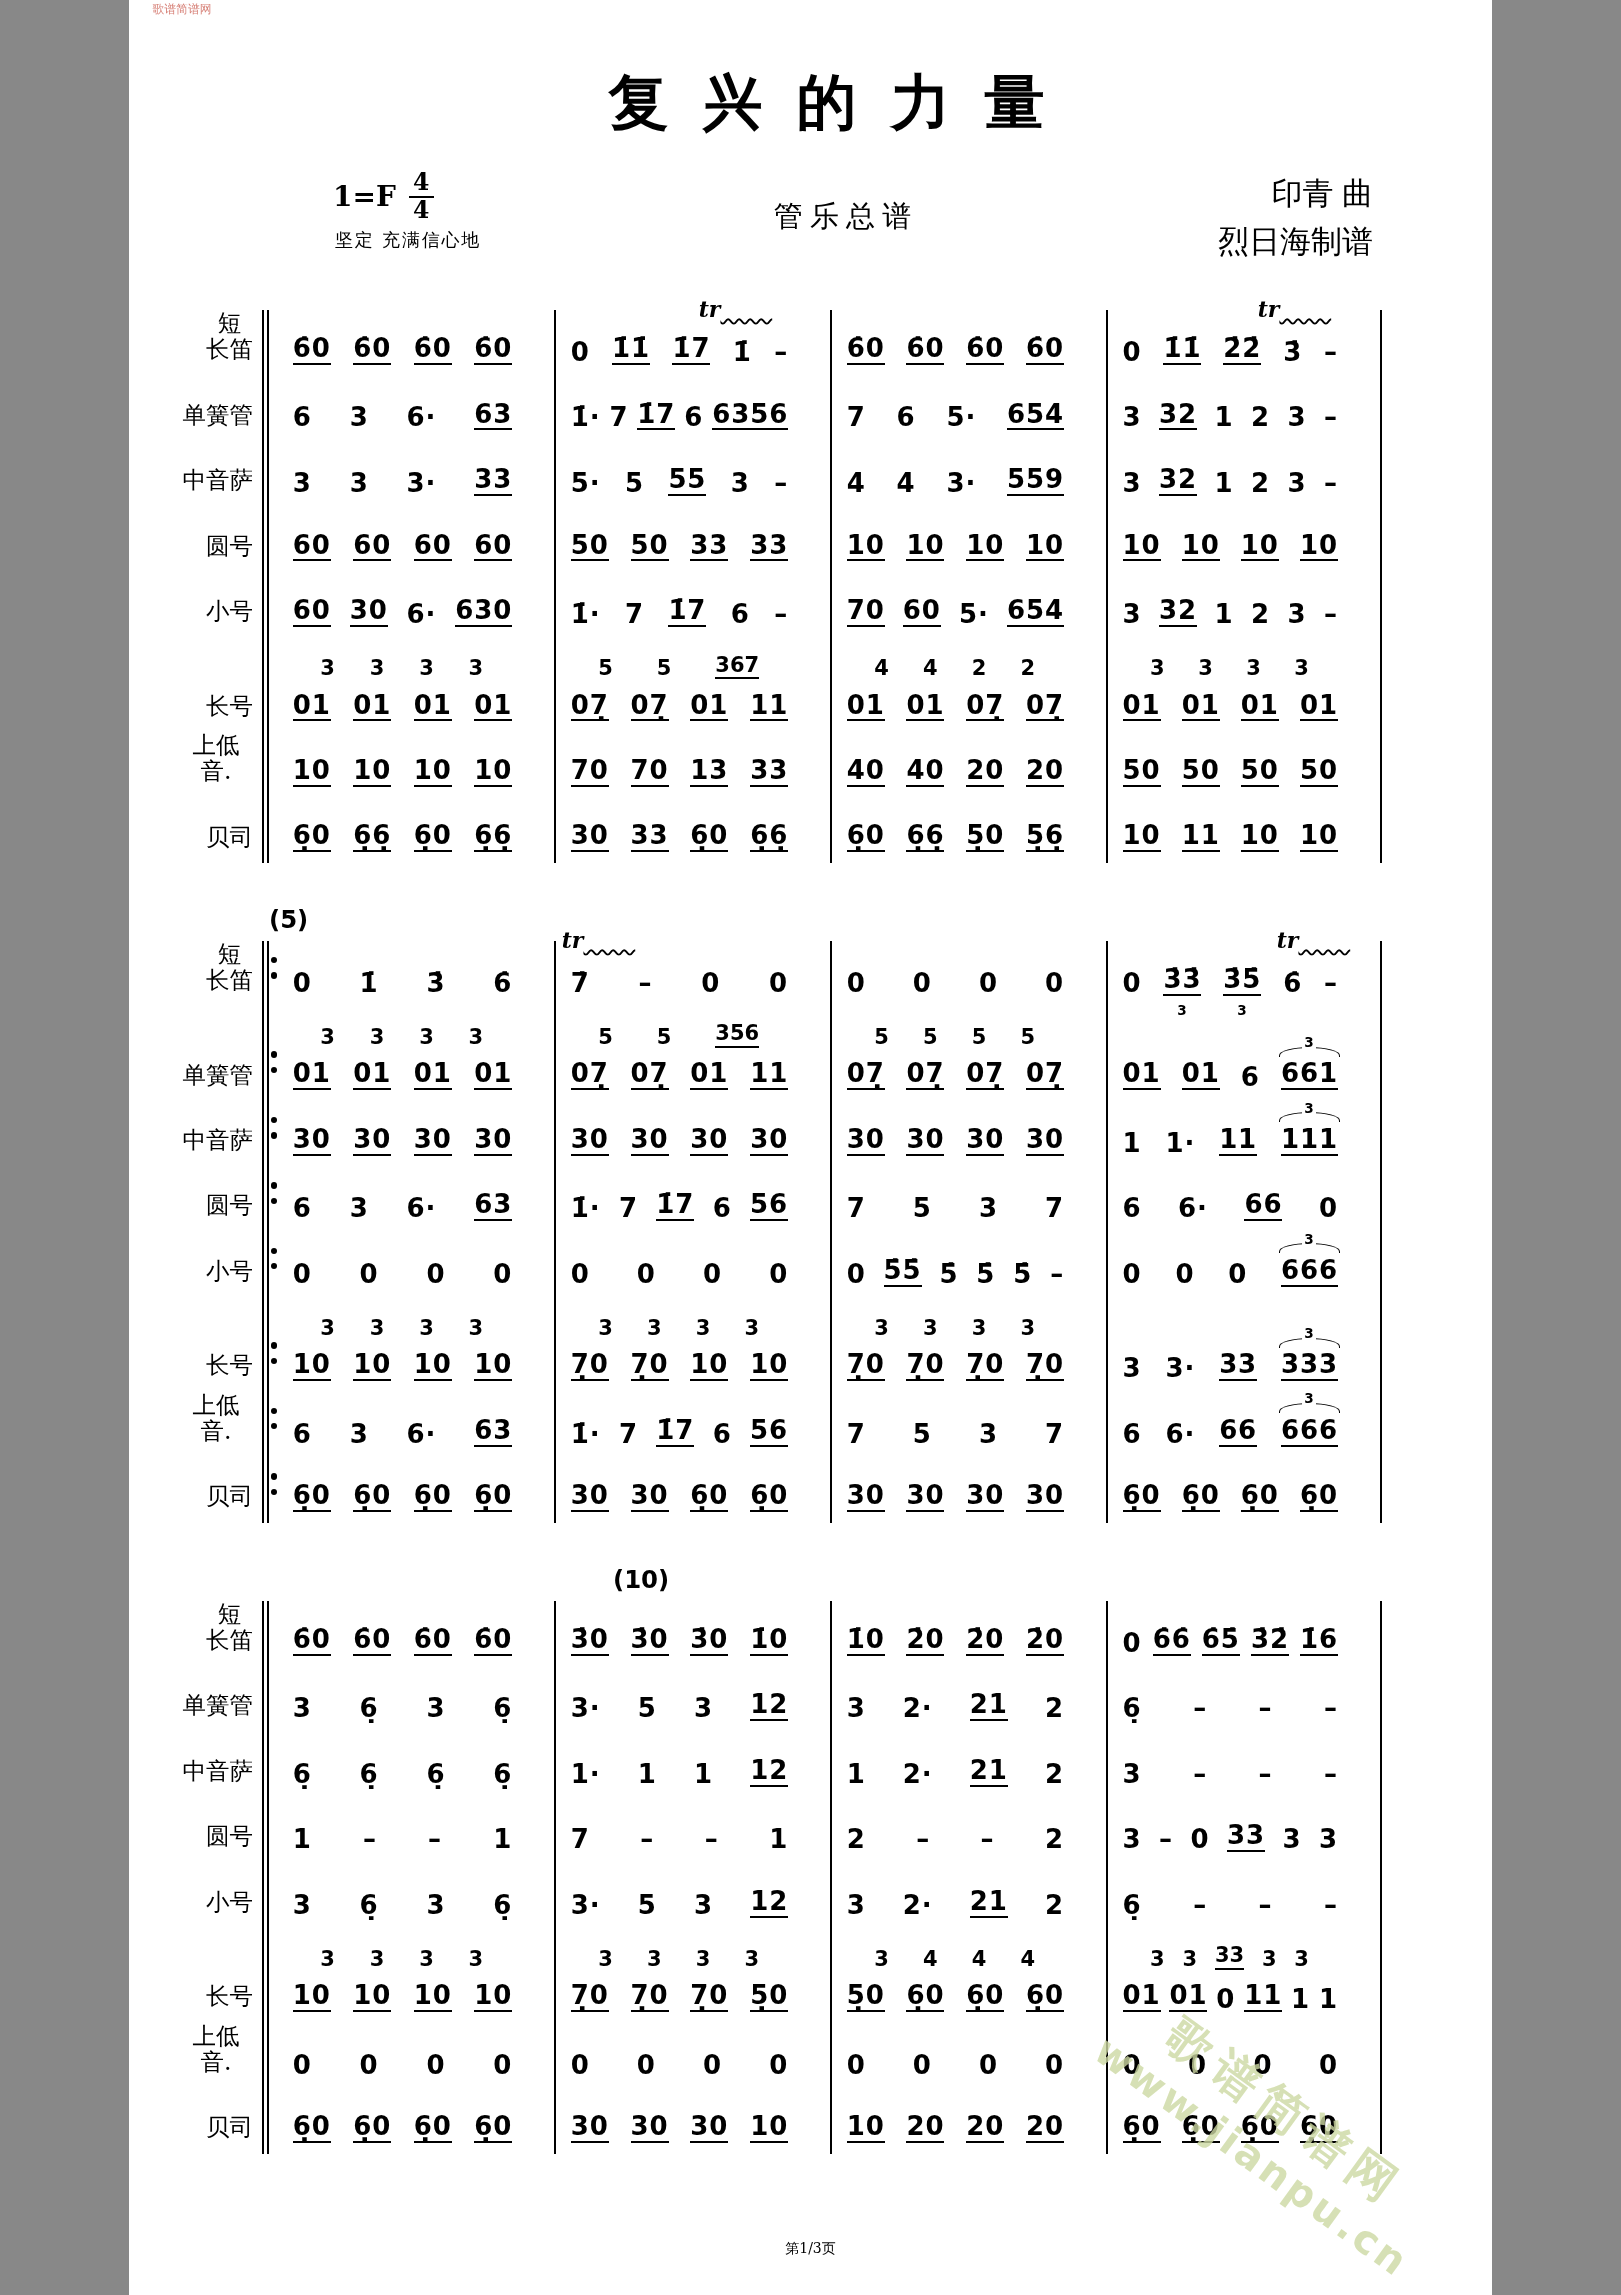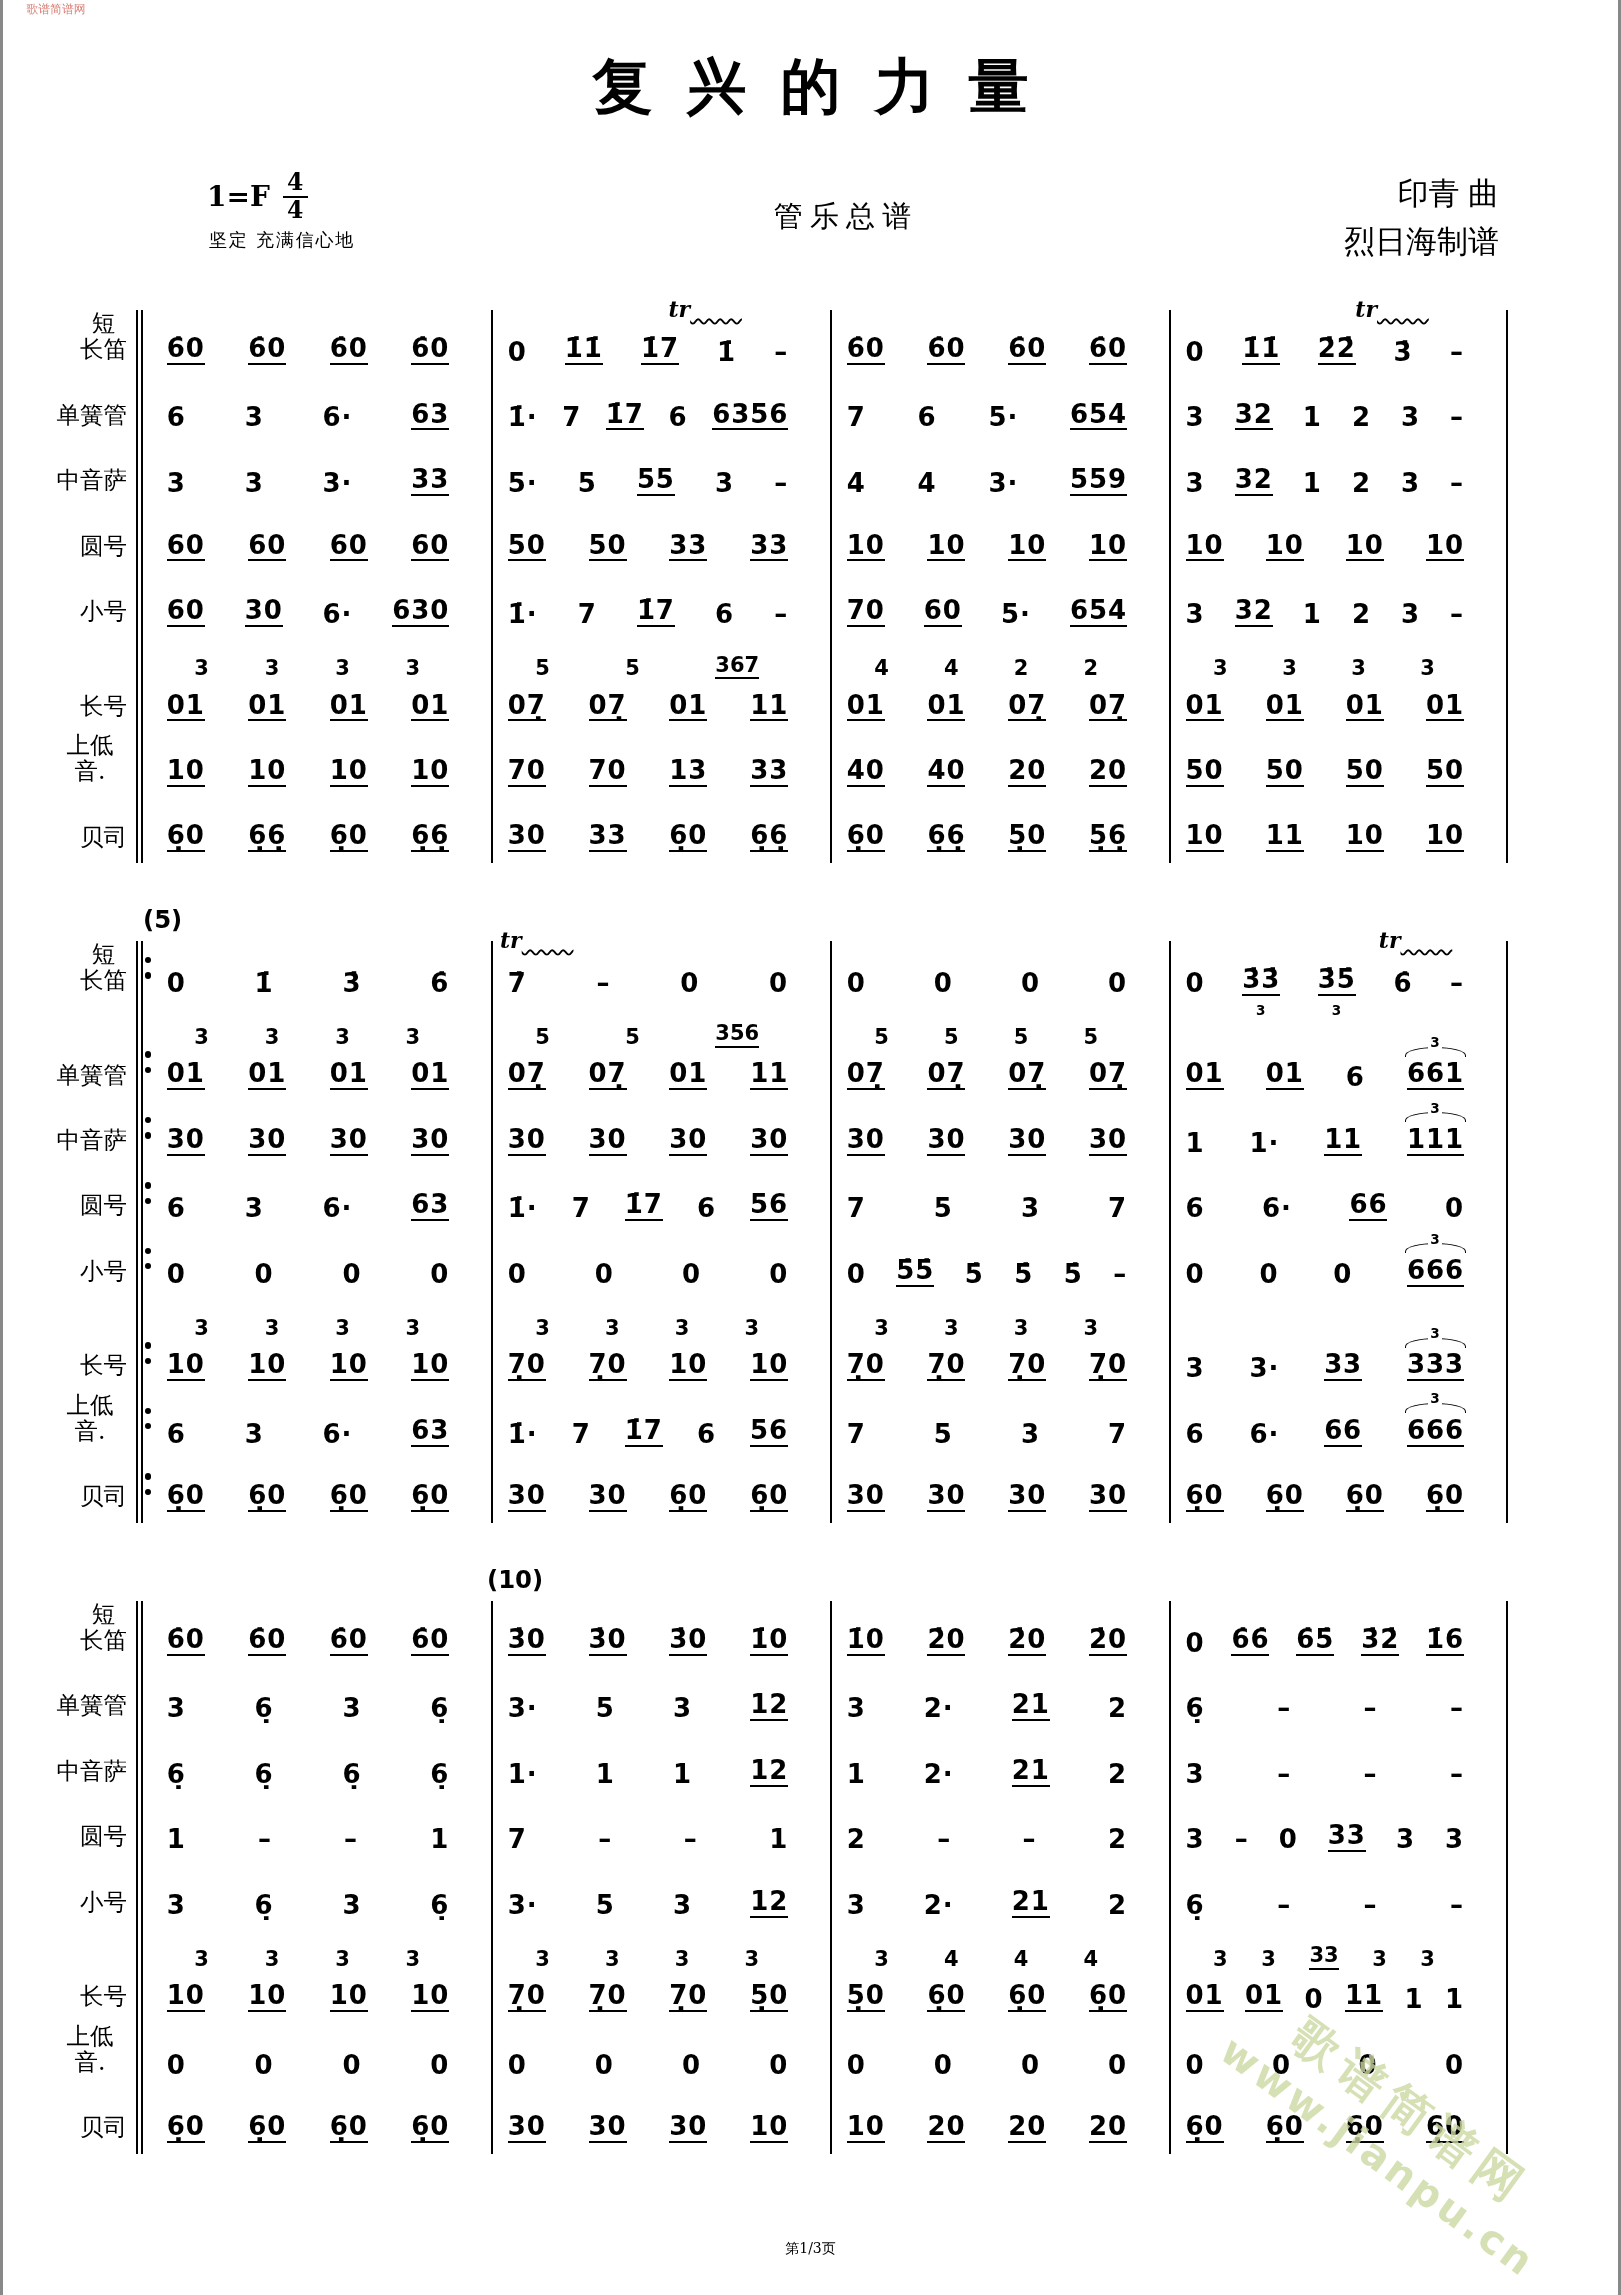--- a/index.html
+++ b/index.html
@@ -1,20 +1,20 @@
 <!DOCTYPE html>
 <html style="font-size:14.5px"><head>
 <meta charset="utf-8">
 <style>
   html,body{margin:0;padding:0;background:#888;}
-  .page{position:relative;width:1615px;height:2296px;background:#fff;color:#000;
+  .page{position:relative;width:1363px;height:2296px;background:#fff;color:#000;
         font-family:"Liberation Sans",sans-serif;overflow:hidden;margin:0 auto;}
   
   .hdr{position:relative;height:303px;}
-  .title{position:absolute;left:50%;top:47px;transform:translateX(-50%);margin:0;
+  .title{position:absolute;left:50%;top:47px;transform:translateX(-50%);margin:16px;
          font-family:"DejaVu Serif","Liberation Serif",serif;font-weight:bold;
          font-size:60px;letter-spacing:34px;padding-left:34px;white-space:nowrap;}
   .subtitle{position:absolute;left:50%;top:197px;transform:translateX(-50%);
             font-family:"DejaVu Serif",serif;font-size:29px;letter-spacing:7.2px;padding-left:7.2px;margin-left:32px;}
   .keysig{position:absolute;left:204px;top:170px;font-size:28px;font-weight:bold;
           font-family:"DejaVu Serif",serif;display:flex;align-items:center;gap:12.7px;justify-content:space-between;}
   .frac{display:inline-flex;flex-direction:column;align-items:center;font-size:23.5px;line-height:1.05;}
   .frac .top{border-bottom:2.7px solid #000;padding:0 4.5px 0.9px;}
   .frac .bot{padding:0.9px 4.5px 0;}
   .tempo{position:absolute;left:206px;top:228px;font-size:18px;

